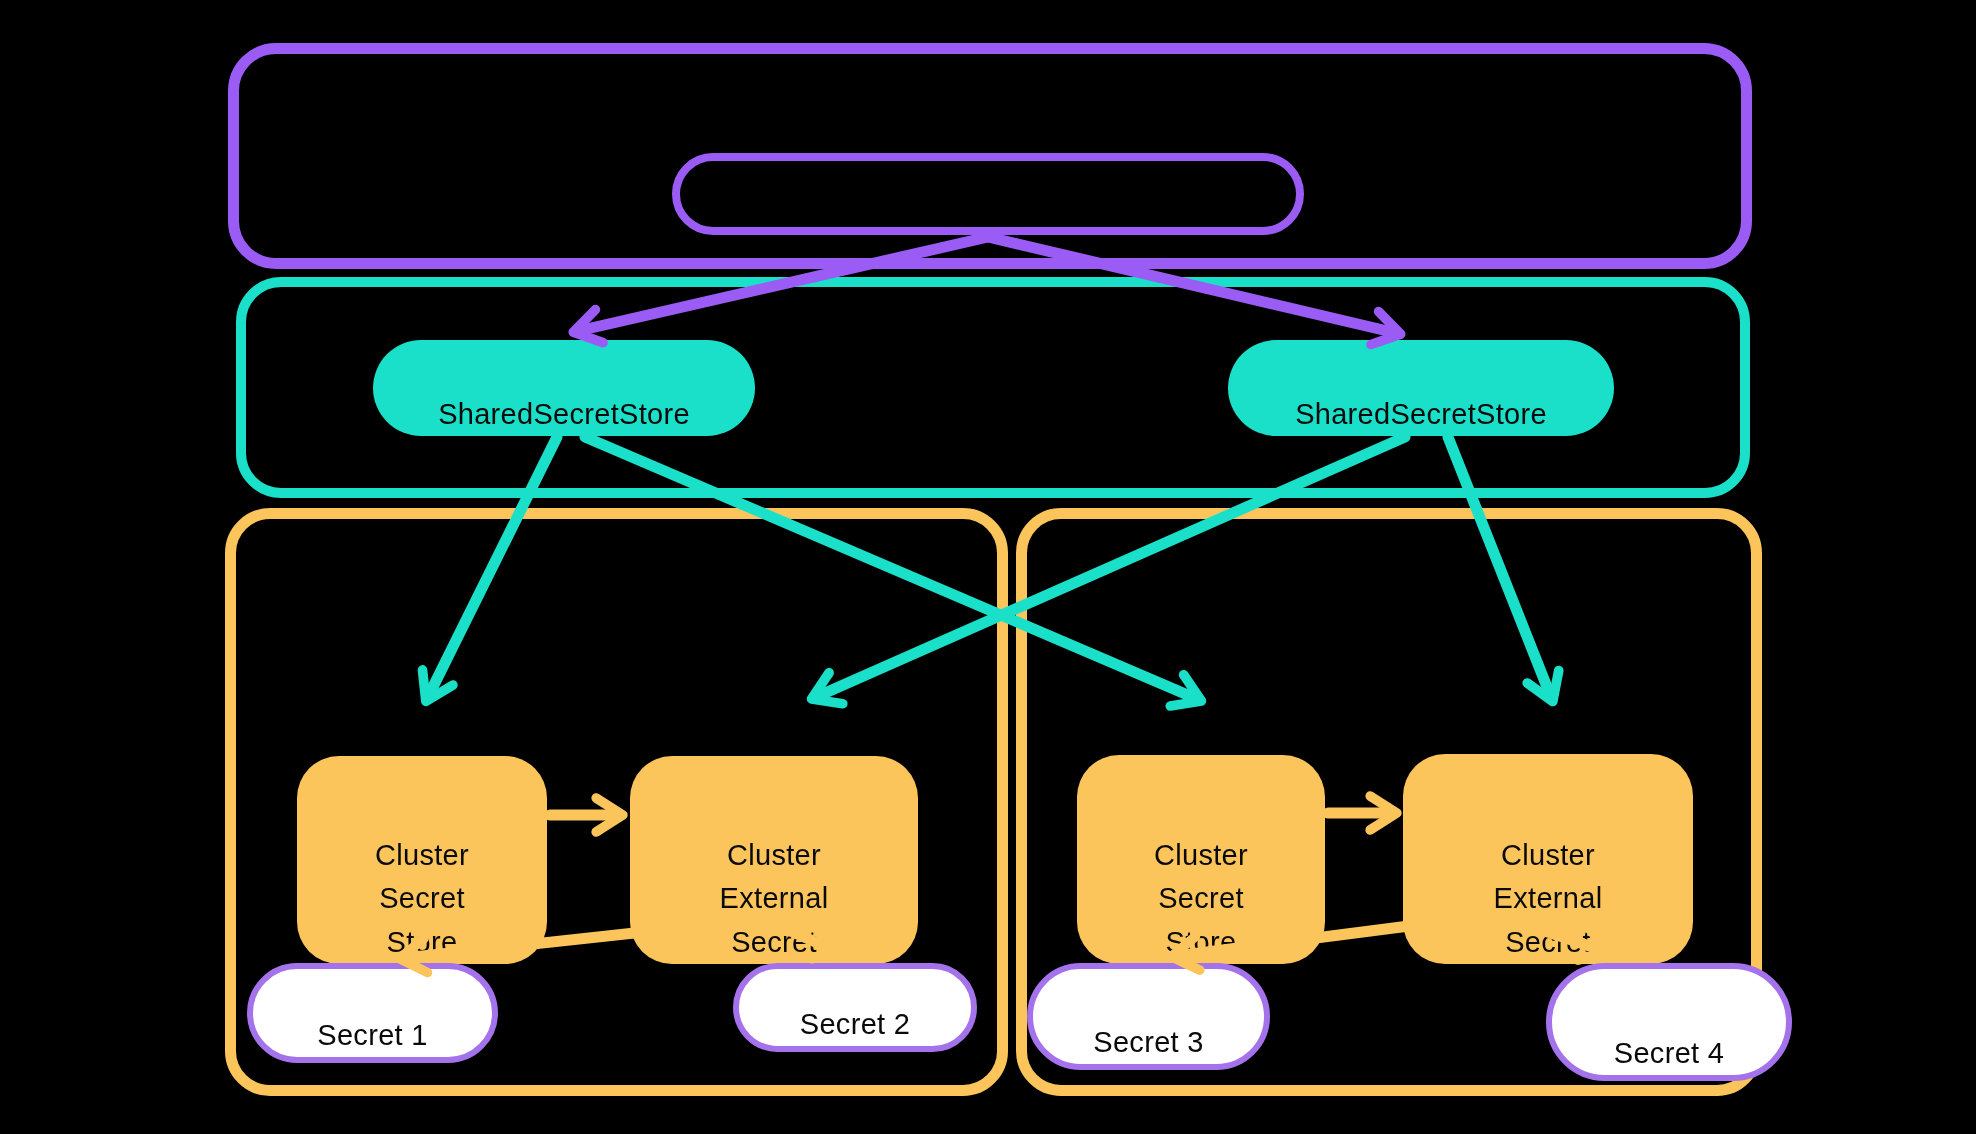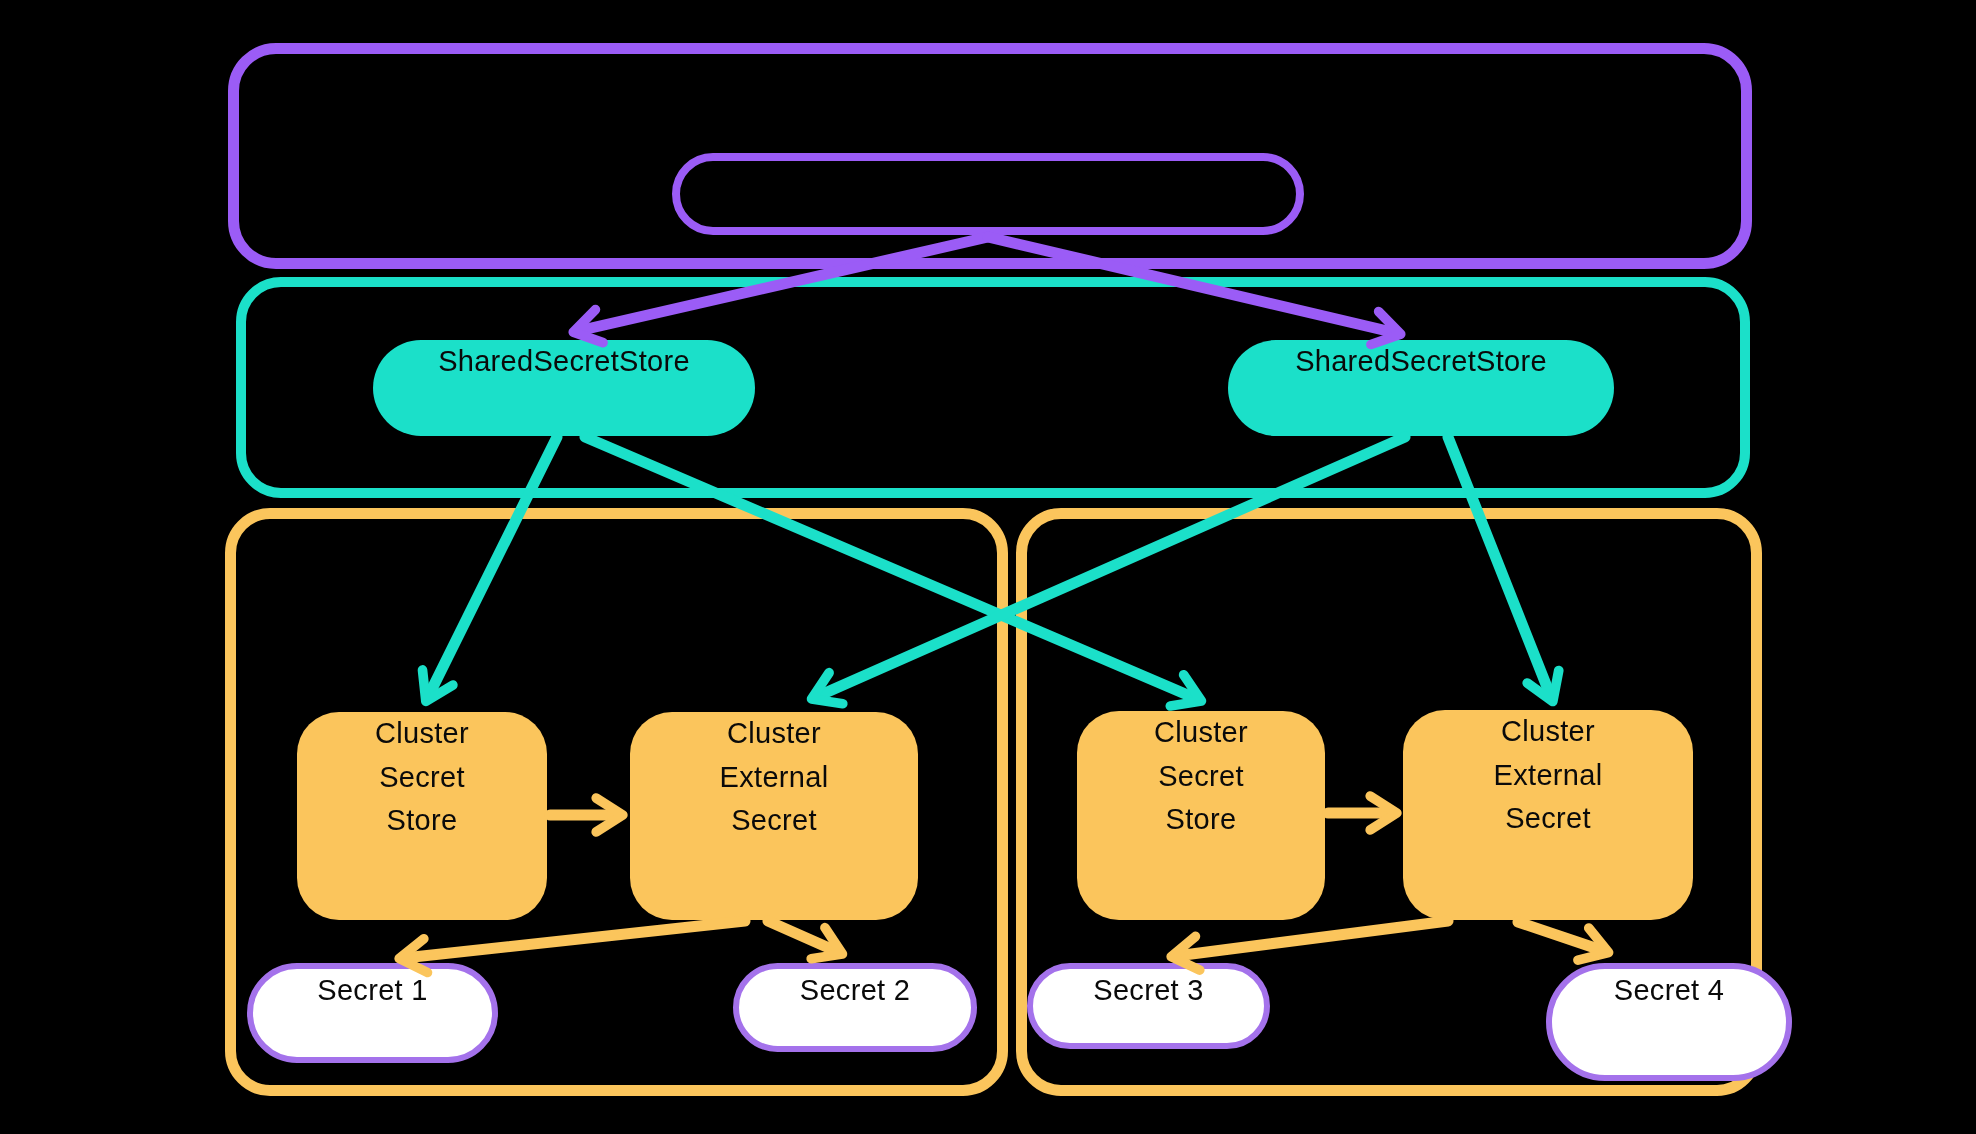--- a/index.html
+++ b/index.html
@@ -15,24 +15,24 @@
     box-sizing:border-box;
     border-style:solid;
     background:transparent;
   }
   .purple-border{border-color:var(--c-purple,#9B5CF6);}
   .teal-border{border-color:var(--c-teal,#1BE0C9);}
   .yellow-border{border-color:var(--c-yellow,#FBC55C);}
   .node{
     position:absolute;
     box-sizing:border-box;
-    display:flex;align-items:flex-start;justify-content:center;
+    display:flex;align-items:flex-end;justify-content:center;
   }
   .teal-fill{background:var(--c-teal,#1BE0C9);}
-  .yellow-fill{background:var(--c-yellow,#FBC55C);}
+  .yellow-fill{background:var(--c-yellow,#FBC55C);margin-top:44px;}
   .secret-pill{
     background:var(--c-secret-fill,#fff);
     border:6px solid var(--c-secret-border,#A472EB);
     border-radius:60px;
   }
   .label{
     color:var(--c-label-text,#0a0a0a);
     text-align:center;
     white-space:pre-line;
     font-size:29px;
@@ -89,21 +89,21 @@
 External
 Secret</span>
   </div>
 
   <div class="node secret-pill" style="left:247px;top:963px;width:251px;height:100px;">
     <span class="label">Secret 1</span>
   </div>
   <div class="node secret-pill" style="left:733px;top:963px;width:244px;height:89px;">
     <span class="label">Secret 2</span>
   </div>
-  <div class="node secret-pill" style="left:1027px;top:963px;width:243px;height:86px;">
+  <div class="node secret-pill" style="left:1027px;top:963px;width:243px;height:107px;">
     <span class="label">Secret 3</span>
   </div>
   <div class="node secret-pill" style="left:1546px;top:963px;width:246px;height:118px;">
     <span class="label">Secret 4</span>
   </div>
 
   <svg class="arrows" width="1976" height="1134" viewBox="0 0 1976 1134">
     <defs>
       <marker id="ah-purple" viewBox="0 0 20 20" refX="13" refY="10" markerWidth="4.4" markerHeight="4.4" orient="auto" markerUnits="strokeWidth">
         <path class="head st-purple" d="M4,3 L15,10 L4,17"></path>

